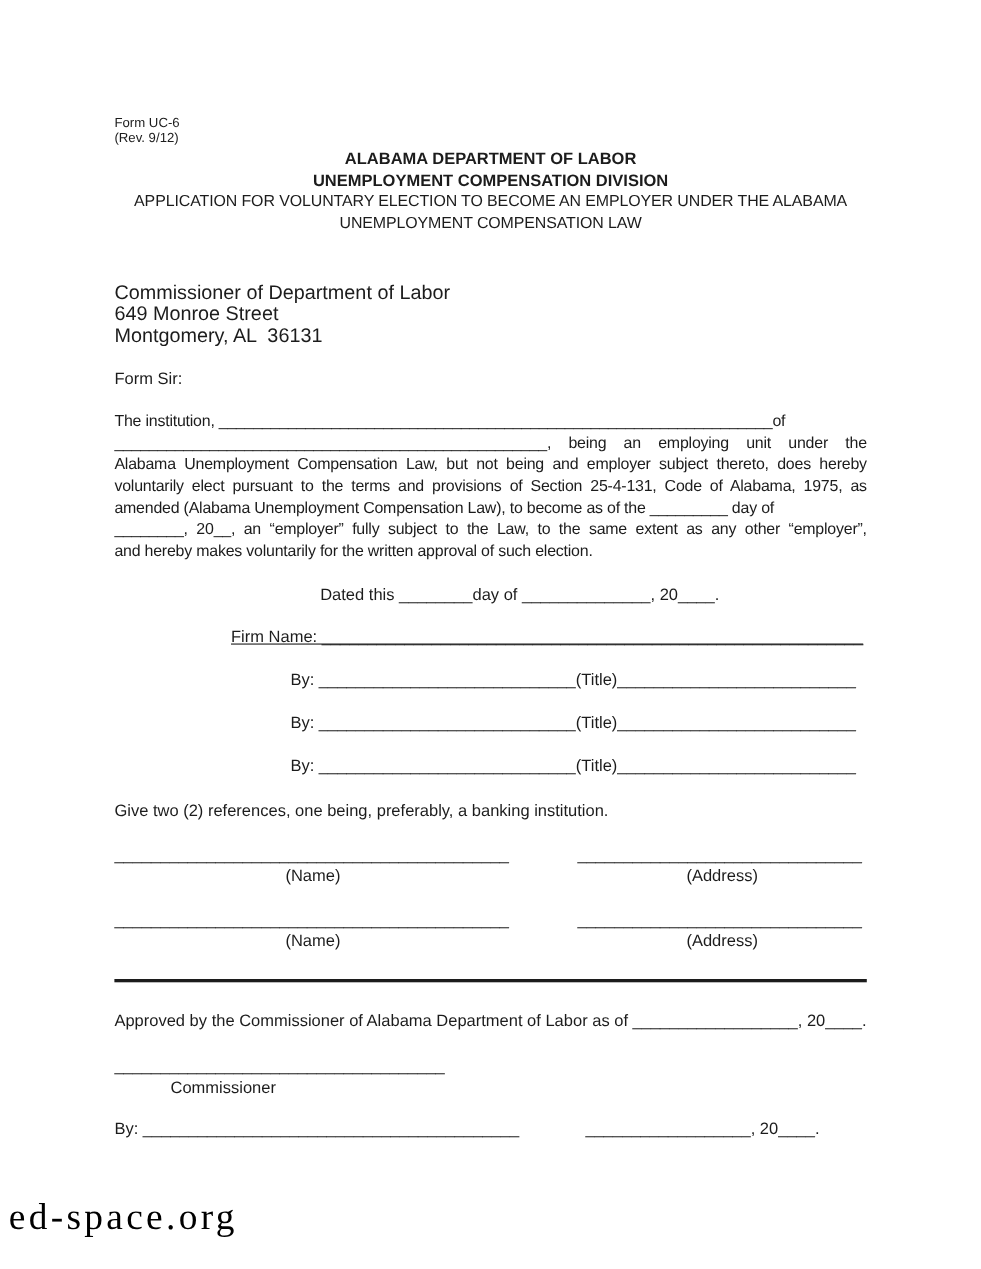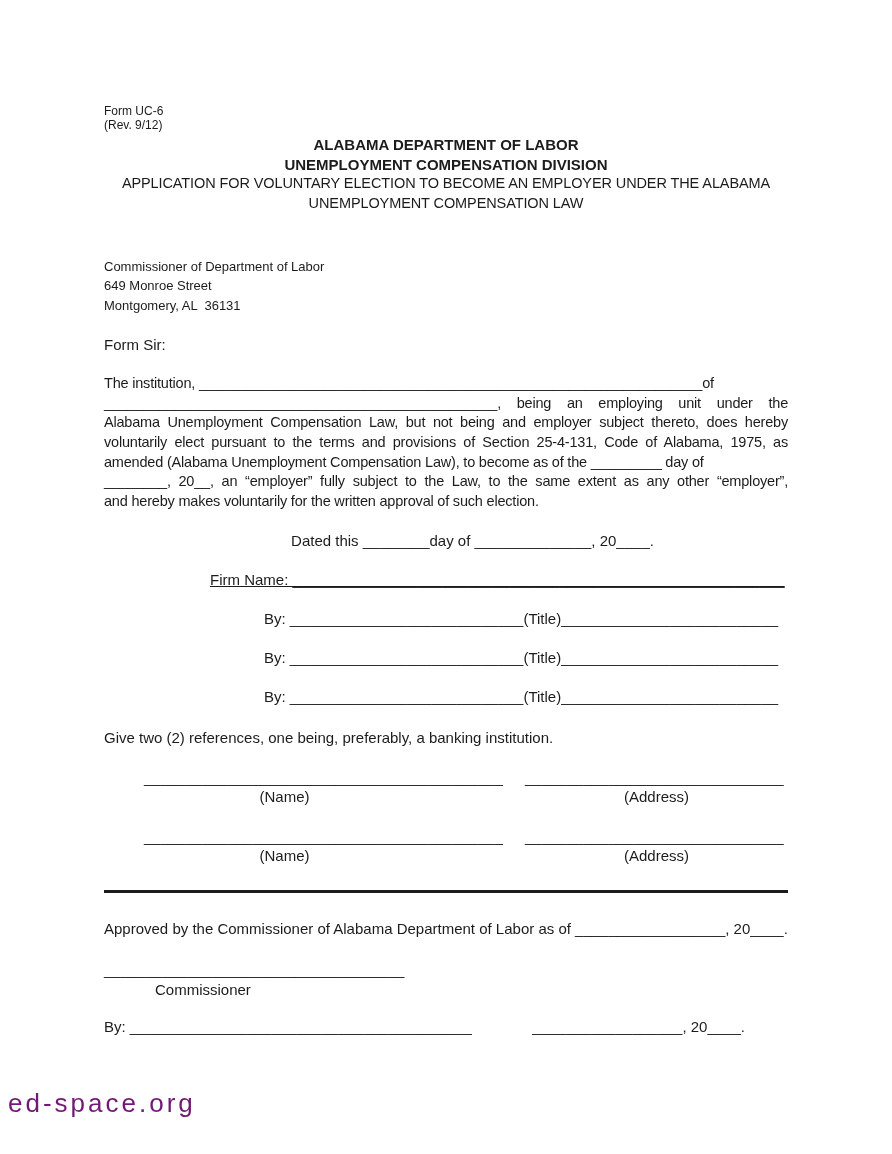--- a/index.html
+++ b/index.html
@@ -14,57 +14,57 @@
   }
   .content { padding: 0 104px; }
   .pre { white-space: pre-wrap; }
 
   .meta { padding-top: 104px; font-size: 12px; line-height: 14px; }
 
   .title-block { text-align: center; margin-top: 3px; font-size: 15px; line-height: 19.7px; }
   .title-bold { font-weight: bold; }
   .title3 { font-size: 14.5px; letter-spacing: -0.1px; }
 
-  .address-block { margin-top: 43px; font-size: 13px; line-height: 19.5px; }
+  .address-block { margin-top: 43px; font-size: 18px; line-height: 19.5px; }
   .salutation { margin-top: 20px; font-size: 15px; line-height: 19.5px; }
 
   .paragraph { margin-top: 19px; font-size: 14.5px; letter-spacing: -0.2px; line-height: 19.7px; }
   .pline { min-height: 19.7px; }
   .pline.j { text-align: justify; text-align-last: justify; }
 
   .formline { font-size: 15px; line-height: 19.5px; }
   .dated-line { margin-top: 19px; padding-left: 53px; text-align: center; }
   .firm-line { margin-top: 20px; padding-left: 106px; text-decoration: underline; }
   .by-line { margin-top: 19.5px; padding-left: 160px; }
 
   .refs-instruction { margin-top: 21px; font-size: 15px; line-height: 19.5px; }
 
   .ref-cols { display: flex; justify-content: space-between; font-size: 15px; line-height: 19px; }
-  .ref-lines { margin-top: 21px; margin-left: 40px; }
+  .ref-lines { margin-top: 21px; }
   .ref-labels { margin-top: 0px; }
   .ref-col-left { width: 361px; }
   .ref-col-right { width: 263px; }
   .ref-label { text-align: center; display: block; }
 
   .thick-rule { margin-top: 25px; height: 3px; background: #1c1c1c; }
 
   .approved-line { margin-top: 26px; }
   .commissioner-blank { margin-top: 21px; }
   .commissioner-label { margin-top: 1px; padding-left: 51px; }
   .bottom-by-row { display: flex; margin-top: 17px; font-size: 15px; line-height: 19.5px; }
   .bottom-by-right { margin-left: auto; margin-right: 43px; }
 
   .watermark {
     position: absolute;
     left: 8px;
     top: 1088px;
-    font-family: Liberation Sans, sans-serif;
-    font-size: 26px;
+    font-family: Liberation Serif, serif;
+    font-size: 34px;
     letter-spacing: 3px;
-    color: #701a75;
+    color: #000000;
   }
 </style>
 </head>
 <body>
 
 <div class="doc-page">
   <div class="content">
 
     <div class="meta">
       <div class="pre">Form UC-6</div>

